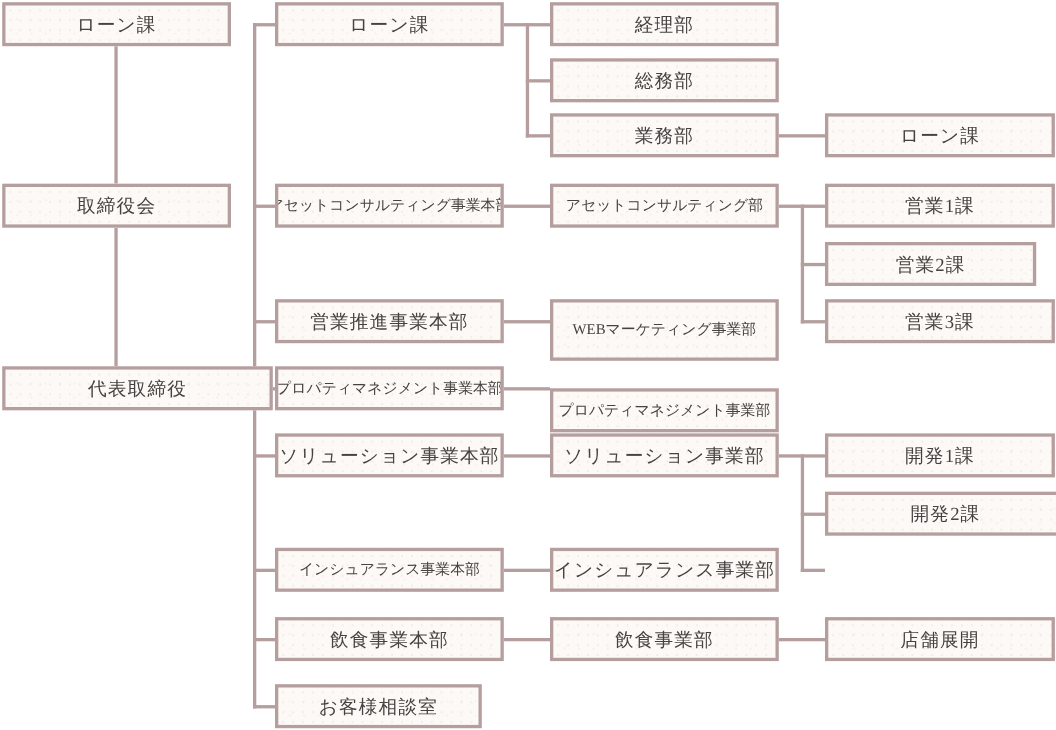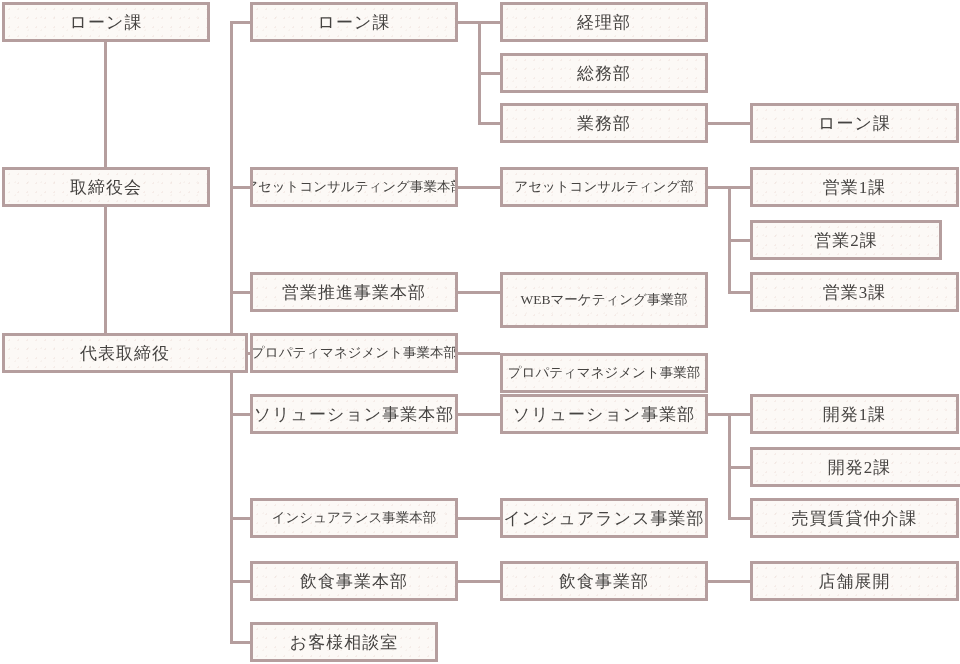--- a/index.html
+++ b/index.html
@@ -150,19 +150,16 @@
     </div>
     <div class="node" style="left: 750px; top: 272px; width: 209px; height: 40px;">
       <span>営業3課</span>
     </div>
     <div class="node" style="left: 750px; top: 394px; width: 209px; height: 40px;">
       <span>開発1課</span>
     </div>
     <div class="node" style="left: 750px; top: 447px; width: 219px; height: 40px;">
       <span>開発2課</span>
     </div>
-    <div class="node" style="left: 750px; top: 498px; width: 209px; height: 40px;">
-      <span>売買賃貸仲介課</span>
-    </div>
     <div class="node" style="left: 750px; top: 561px; width: 209px; height: 40px; align-items: center;">
       <span>店舗展開</span>
     </div>
   </div>
 
 </body></html>

